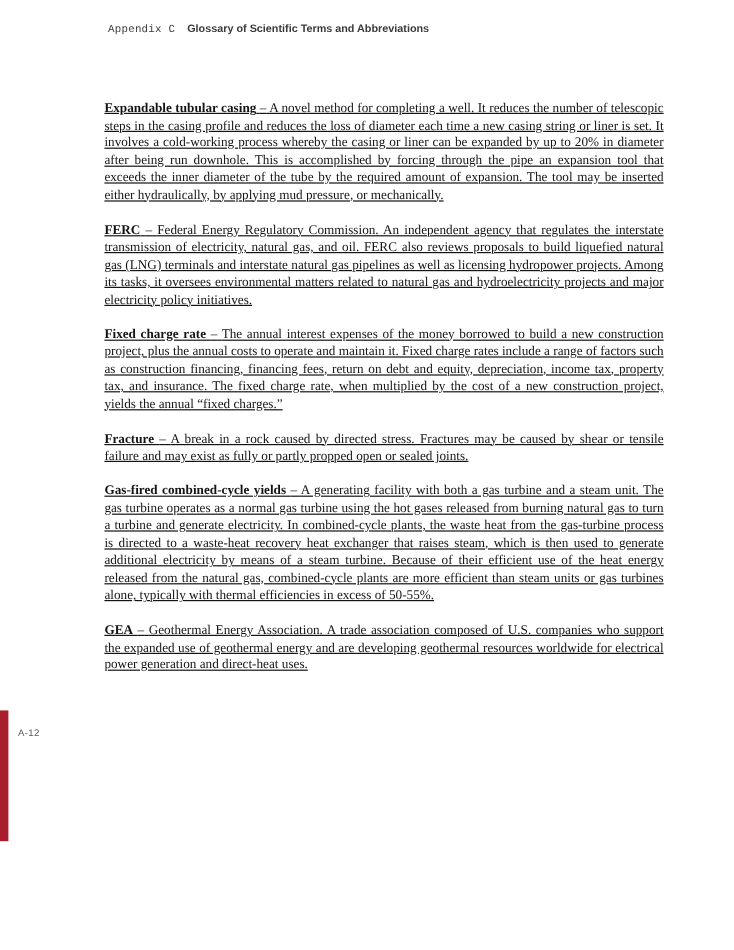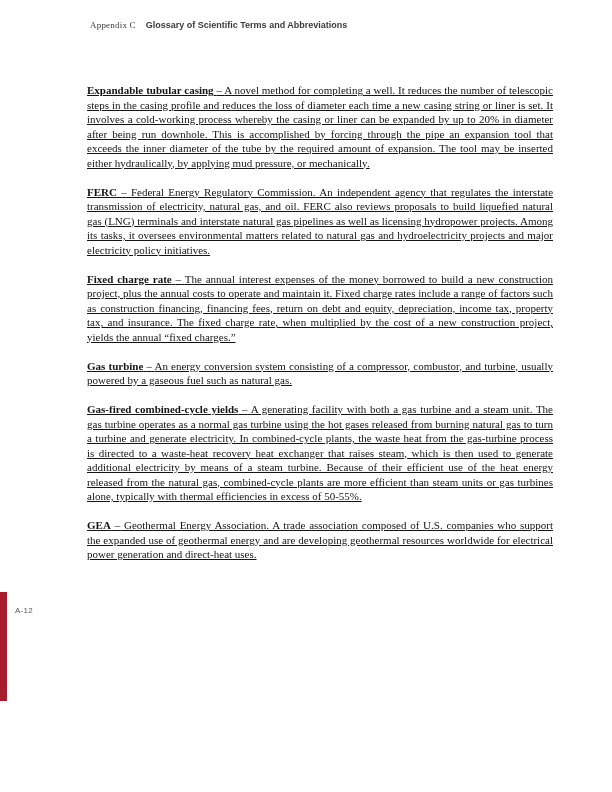--- a/index.html
+++ b/index.html
@@ -15,21 +15,21 @@
     overflow: hidden;
     font-family: "Liberation Serif", serif;
   }
   .page-header {
     position: absolute;
     left: 90px;
     top: 14px;
     white-space: nowrap;
   }
   .appendix {
-    font-family: Liberation Serif, serif;
+    font-family: Liberation Mono, monospace;
     font-size: 9px;
     color: #3c3c3c;
     letter-spacing: 0.2px;
   }
   .doc-title {
     font-family: "Liberation Sans", sans-serif;
     font-weight: bold;
     font-size: 9px;
     color: #3a3a3a;
     margin-left: 6px;
@@ -99,28 +99,28 @@
       <span class="def">Federal Energy Regulatory Commission. An independent agency that regulates the interstate transmission of electricity, natural gas, and oil. FERC also reviews proposals to build liquefied natural gas (LNG) terminals and interstate natural gas pipelines as well as licensing hydropower projects. Among its tasks, it oversees environmental matters related to natural gas and hydroelectricity projects and major electricity policy initiatives.</span>
     </p>
 
     <p class="entry">
       <b class="term">Fixed charge rate</b>
       <span class="sep">–</span>
       <span class="def">The annual interest expenses of the money borrowed to build a new construction project, plus the annual costs to operate and maintain it. Fixed charge rates include a range of factors such as construction financing, financing fees, return on debt and equity, depreciation, income tax, property tax, and insurance. The fixed charge rate, when multiplied by the cost of a new construction project, yields the annual “fixed charges.”</span>
     </p>
 
 
+    <p class="entry">
+      <b class="term">Fracture</b>
+      <span class="sep">–</span>
+      <span class="def">A break in a rock caused by directed stress. Fractures may be caused by shear or tensile failure and may exist as fully or partly propped open or sealed joints.</span>
+    </p>
 
 
 
-    <p class="entry">
-      <b class="term">Gas turbine</b>
-      <span class="sep">–</span>
-      <span class="def">An energy conversion system consisting of a compressor, combustor, and turbine, usually powered by a gaseous fuel such as natural gas.</span>
-    </p>
 
     <p class="entry">
       <b class="term">Gas-fired combined-cycle yields</b>
       <span class="sep">–</span>
       <span class="def">A generating facility with both a gas turbine and a steam unit. The gas turbine operates as a normal gas turbine using the hot gases released from burning natural gas to turn a turbine and generate electricity. In combined-cycle plants, the waste heat from the gas-turbine process is directed to a waste-heat recovery heat exchanger that raises steam, which is then used to generate additional electricity by means of a steam turbine. Because of their efficient use of the heat energy released from the natural gas, combined-cycle plants are more efficient than steam units or gas turbines alone, typically with thermal efficiencies in excess of 50-55%.</span>
     </p>
 
     <p class="entry">
       <b class="term">GEA</b>
       <span class="sep">–</span>

